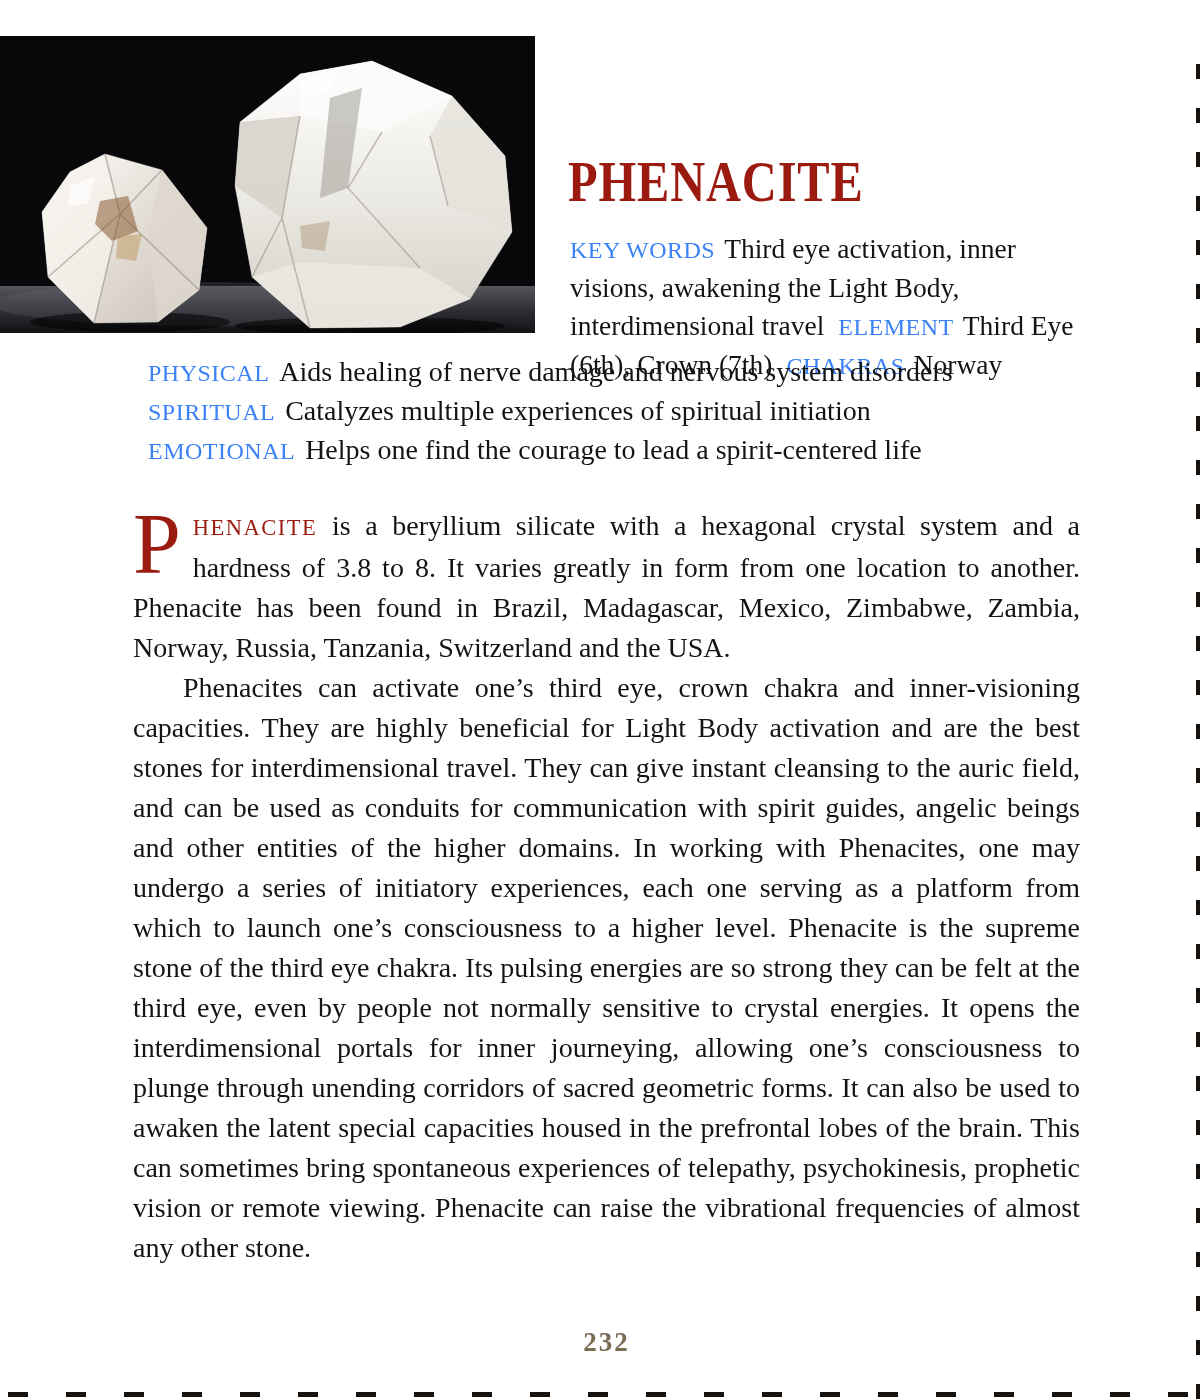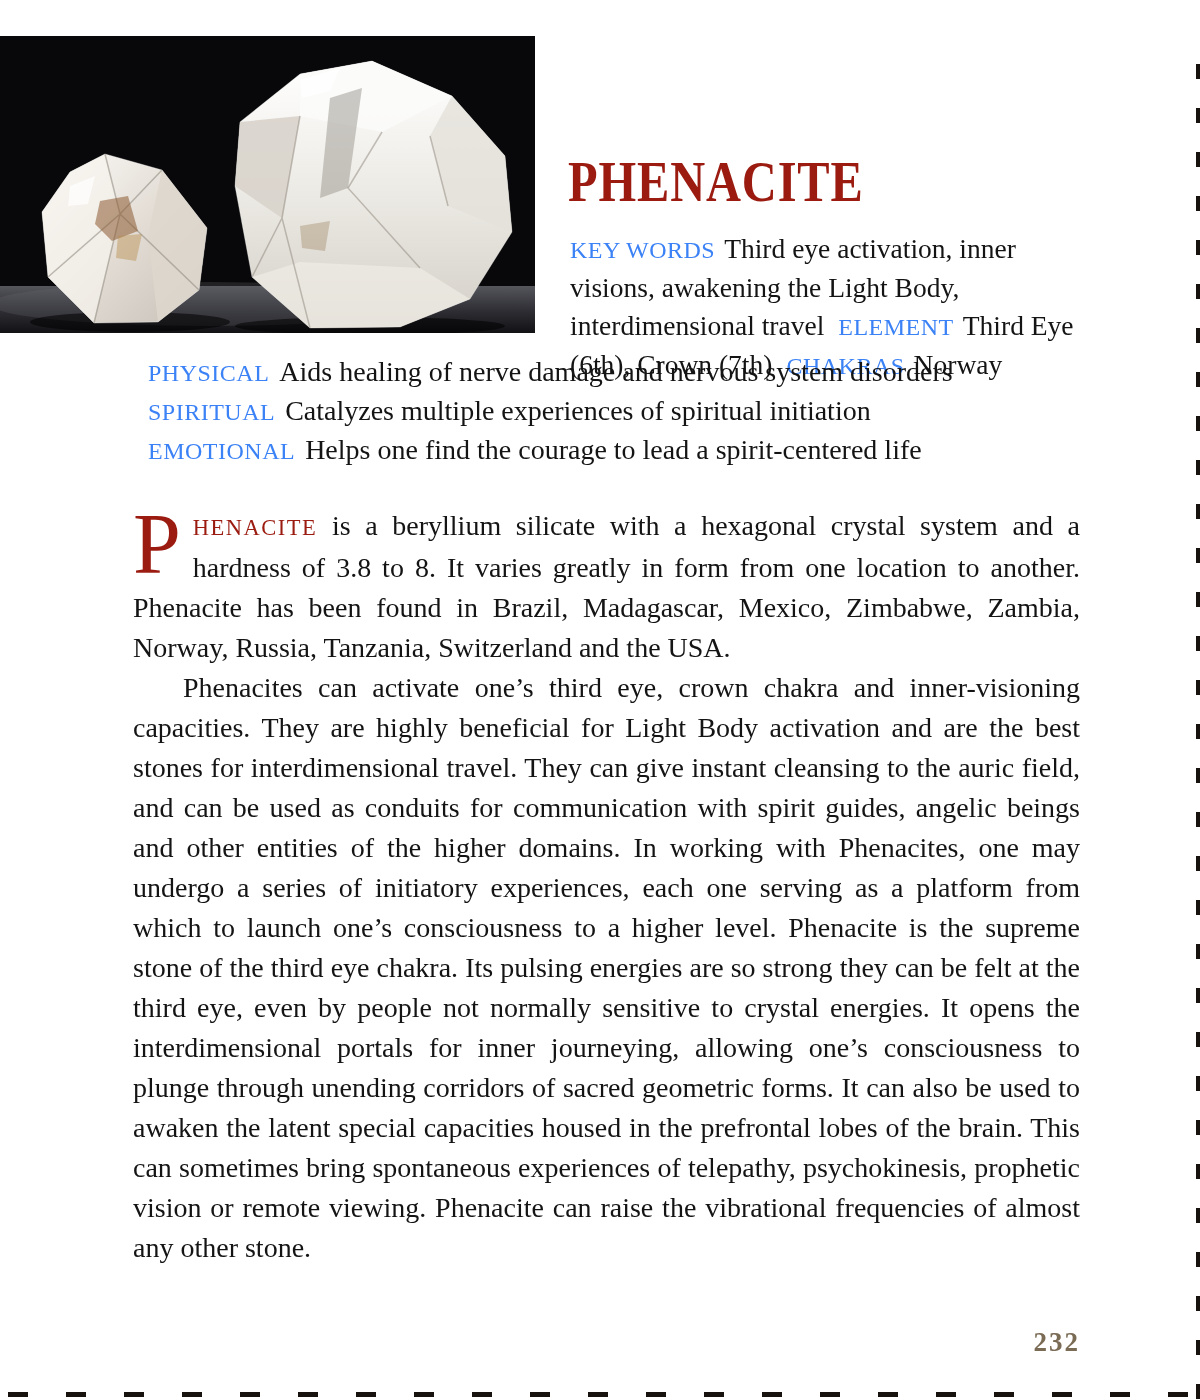--- a/index.html
+++ b/index.html
@@ -76,21 +76,21 @@
     color: #9b1b10;
     font-size: 22.5px;
     letter-spacing: 1.5px;
   }
   .para2 { text-indent: 50px; }
 
   
   .page-number {
     position: absolute; left: 133px; top: 1291px;
     width: 947px;
-    text-align: right;
+    text-align: center;
     font-size: 27px; font-weight: bold;
     letter-spacing: 2px;
     color: #7a6b54;
   }
 
   
   .edge-right {
     position: absolute; right: 0; top: 28px;
     width: 4px; height: 1360px;
     background: repeating-linear-gradient(to bottom,

